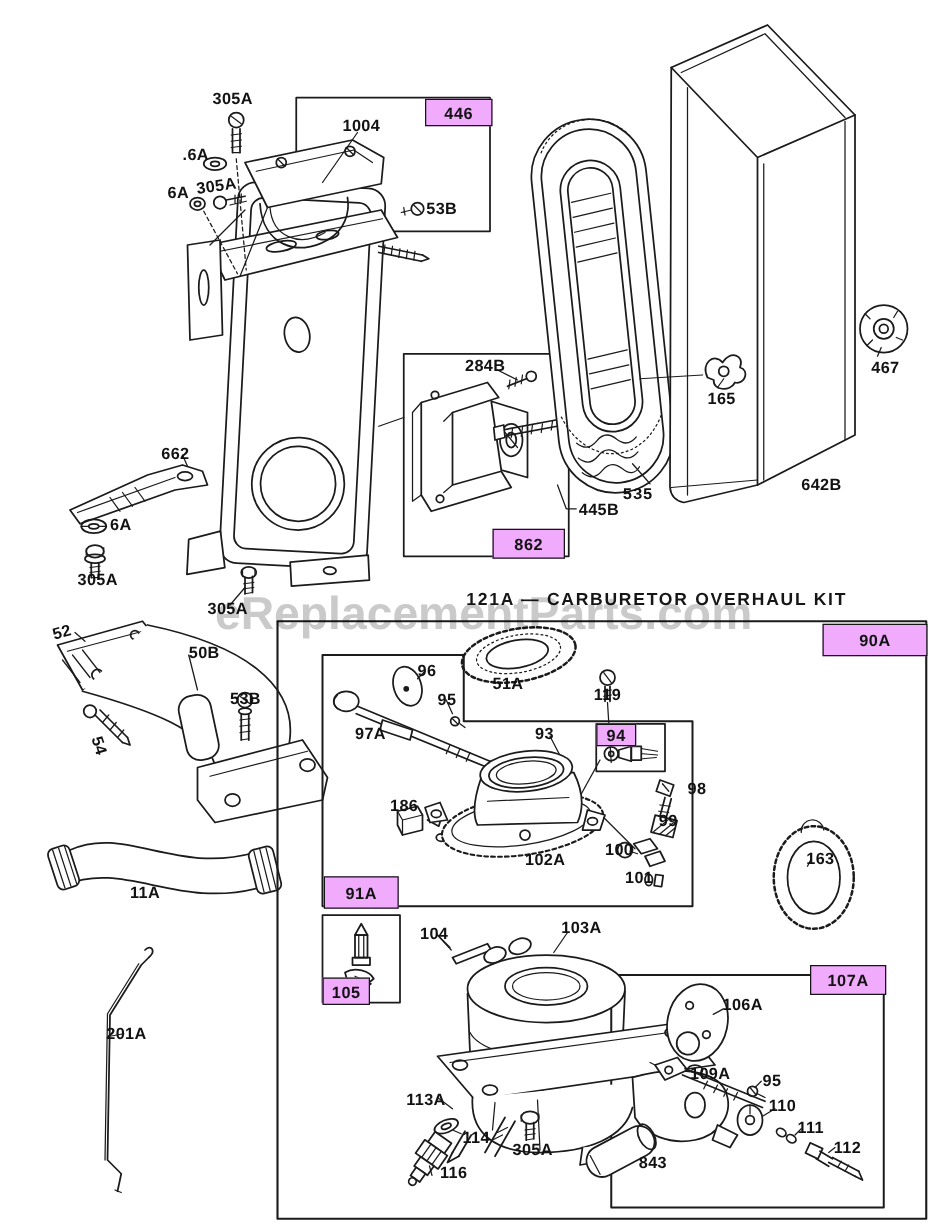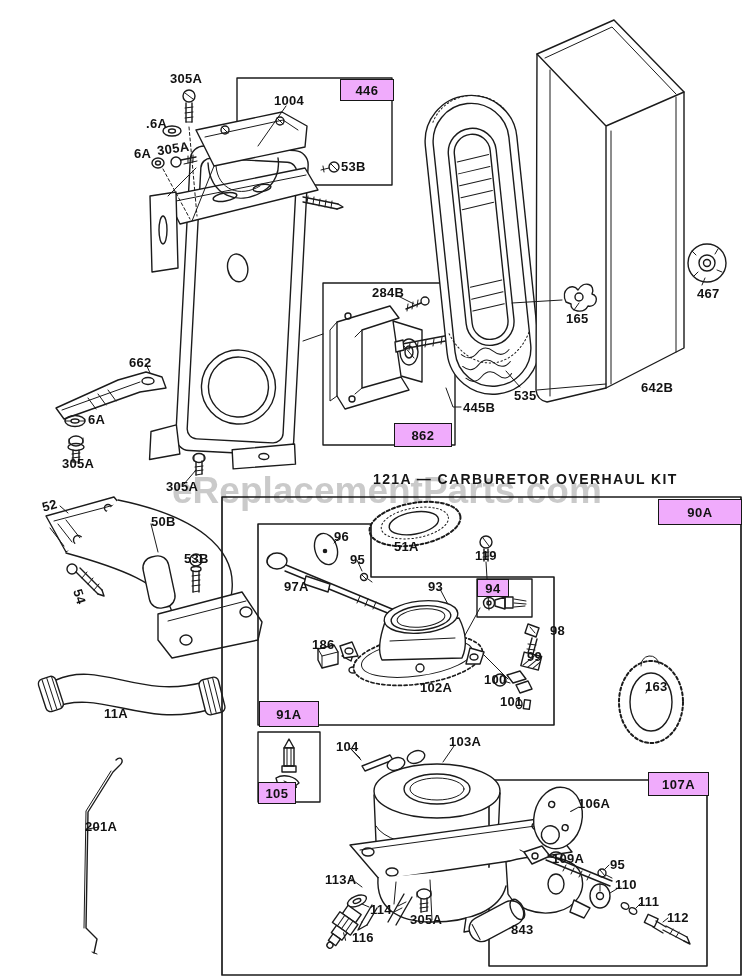--- a/index.html
+++ b/index.html
@@ -458,21 +458,21 @@
       <div class="part-label" style="left: 274px; top: 94px;">1004</div>
       <div class="part-label boxed" style="left: 340px; top: 79px; width: 52px; height: 20px;">446</div>
       <div class="part-label" style="left: 341px; top: 160px;">53B</div>
       <div class="part-label" style="left: 372px; top: 286px;">284B</div>
       <div class="part-label boxed" style="left: 394px; top: 423px; width: 56px; height: 22px;">862</div>
       <div class="part-label" style="left: 129px; top: 356px;">662</div>
       <div class="part-label" style="left: 88px; top: 413px;">6A</div>
       <div class="part-label" style="left: 62px; top: 457px;">305A</div>
       <div class="part-label" style="left: 166px; top: 480px;">305A</div>
       <div class="part-label" style="left: 566px; top: 312px;">165</div>
-      <div class="part-label" style="left: 514px; top: 389px;">535</div>
+      <div class="part-label" style="left: 498px; top: 389px; font-family: Liberation Mono, monospace;">535</div>
       <div class="part-label" style="left: 463px; top: 401px;">445B</div>
       <div class="part-label" style="left: 641px; top: 381px;">642B</div>
       <div class="part-label" style="left: 697px; top: 287px;">467</div>
       <div class="part-label" style="left: 42px; top: 499px; transform: rotate(-15deg);">52</div>
       <div class="part-label" style="left: 135px; top: 515px; margin-left: 16px;">50B</div>
       <div class="part-label" style="left: 184px; top: 552px;">53B</div>
       <div class="part-label" style="left: 72px; top: 590px; transform: rotate(72deg);">54</div>
       <div class="part-label" style="left: 104px; top: 707px;">11A</div>
       <div class="part-label" style="left: 85px; top: 820px;">201A</div>
       <div class="part-label boxed" style="left: 658px; top: 499px; width: 82px; height: 24px;">90A</div>

